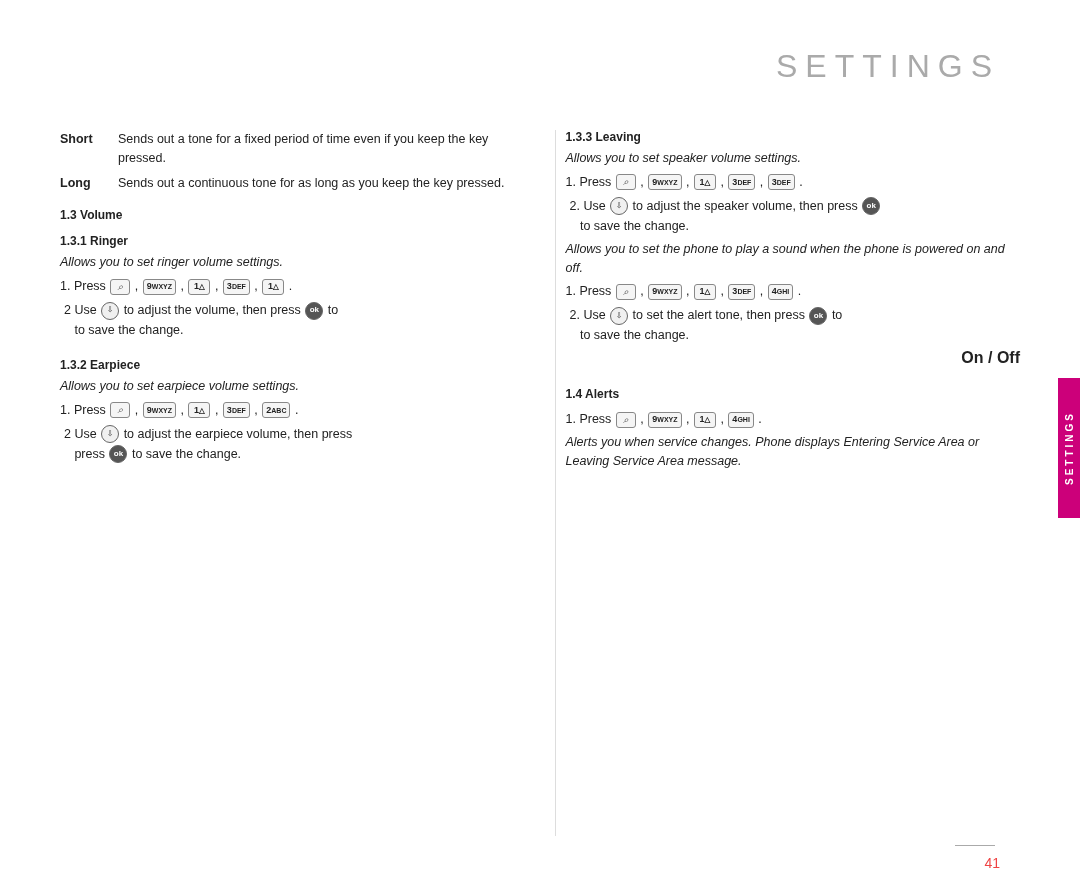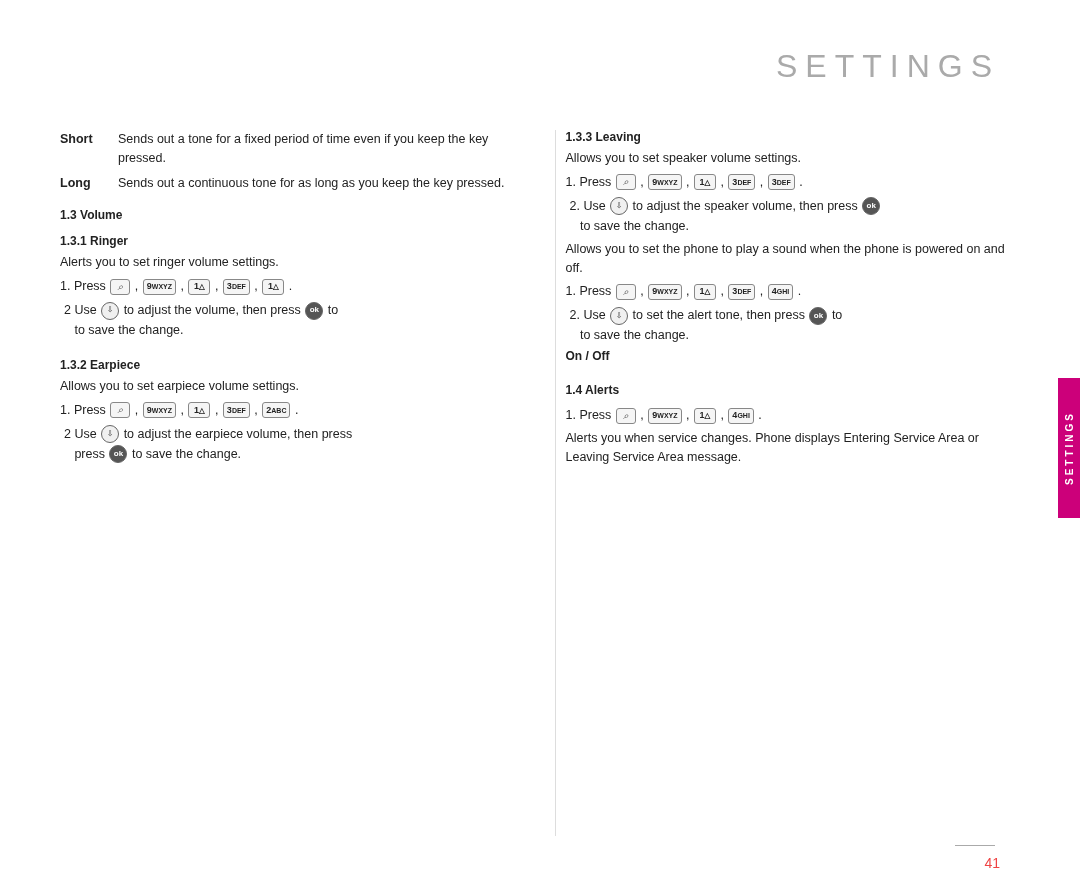--- a/index.html
+++ b/index.html
@@ -58,20 +58,21 @@
       font-weight: bold;
       font-size: 12px;
       margin-bottom: 5px;
       margin-top: 12px;
     }
 
     p {
       font-size: 12.5px;
       line-height: 1.5;
       margin-bottom: 4px;
+      font-style: italic;
     }
 
     .definition-row {
       display: flex;
       margin-bottom: 6px;
       font-size: 12.5px;
       line-height: 1.5;
     }
 
     .def-term {
@@ -206,21 +207,22 @@
       border-top: 1px solid #aaa;
     }
 
     .bold-text {
       font-weight: bold;
     }
 
     .on-off-label {
       font-weight: bold;
       margin-top: 4px;
-      font-size: 12px;
+      font-size: 16px;
+      text-align: right;
     }
   </style>
 </head>
 <body>
 
 <div class="page-title">SETTINGS</div>
 
 <div class="main-content">
 
   <div class="left-col">
@@ -231,21 +233,21 @@
     </div>
 
     <div class="definition-row">
       <span class="def-term bold-text">Long</span>
       <span class="def-body">Sends out a continuous tone for as long as you keep the key pressed.</span>
     </div>
 
     <div class="section-heading">1.3 Volume</div>
 
     <div class="sub-heading">1.3.1 Ringer</div>
-    <p>Alerts you to set ringer volume settings.</p>
+    <p>Allows you to set ringer volume settings.</p>
 
     <div class="step-line">
       <span>1. Press</span>
       <span class="key-icon">⌕</span> ,
       <span class="key-btn">9<sup>WXYZ</sup></span> ,
       <span class="key-btn">1<sub>△</sub></span> ,
       <span class="key-btn">3<sup>DEF</sup></span> ,
       <span class="key-btn">1<sub>△</sub></span> .
     </div>
 

